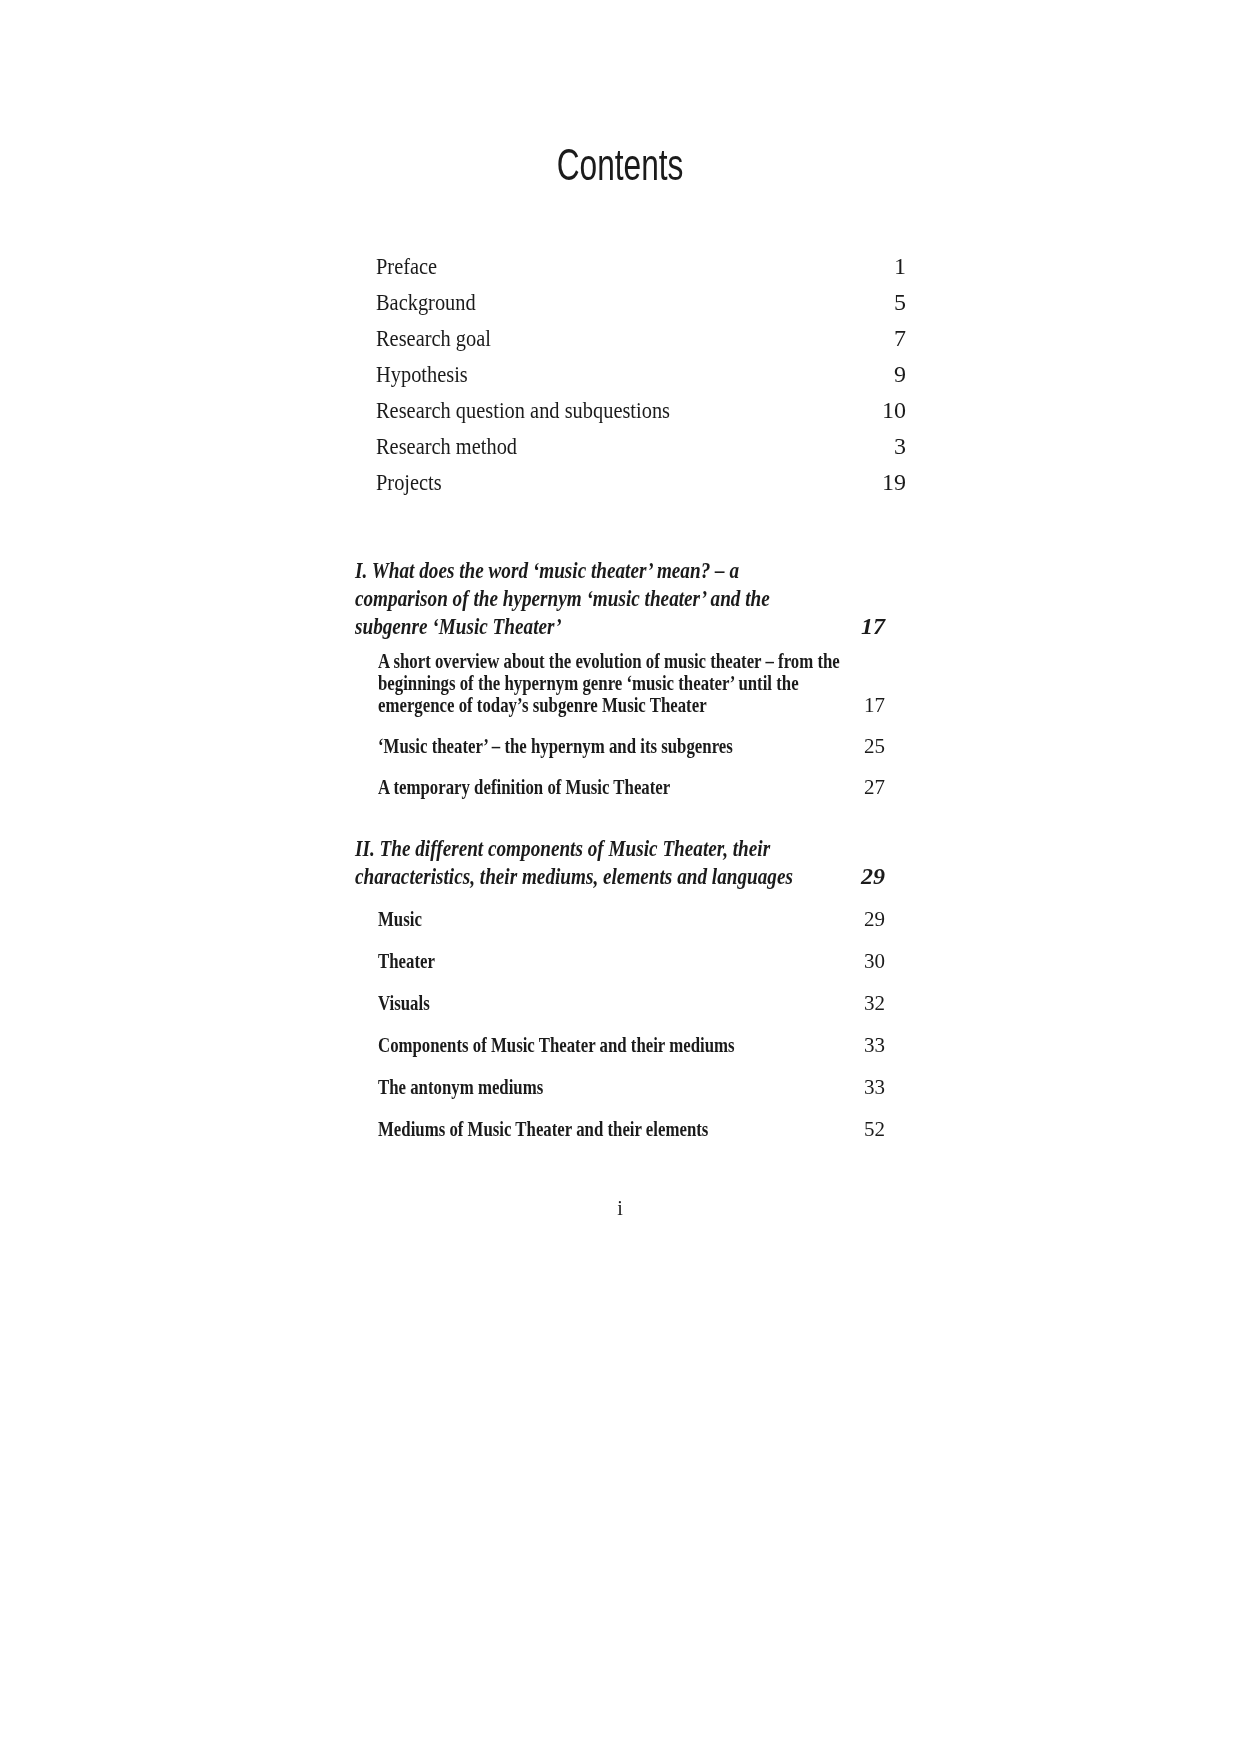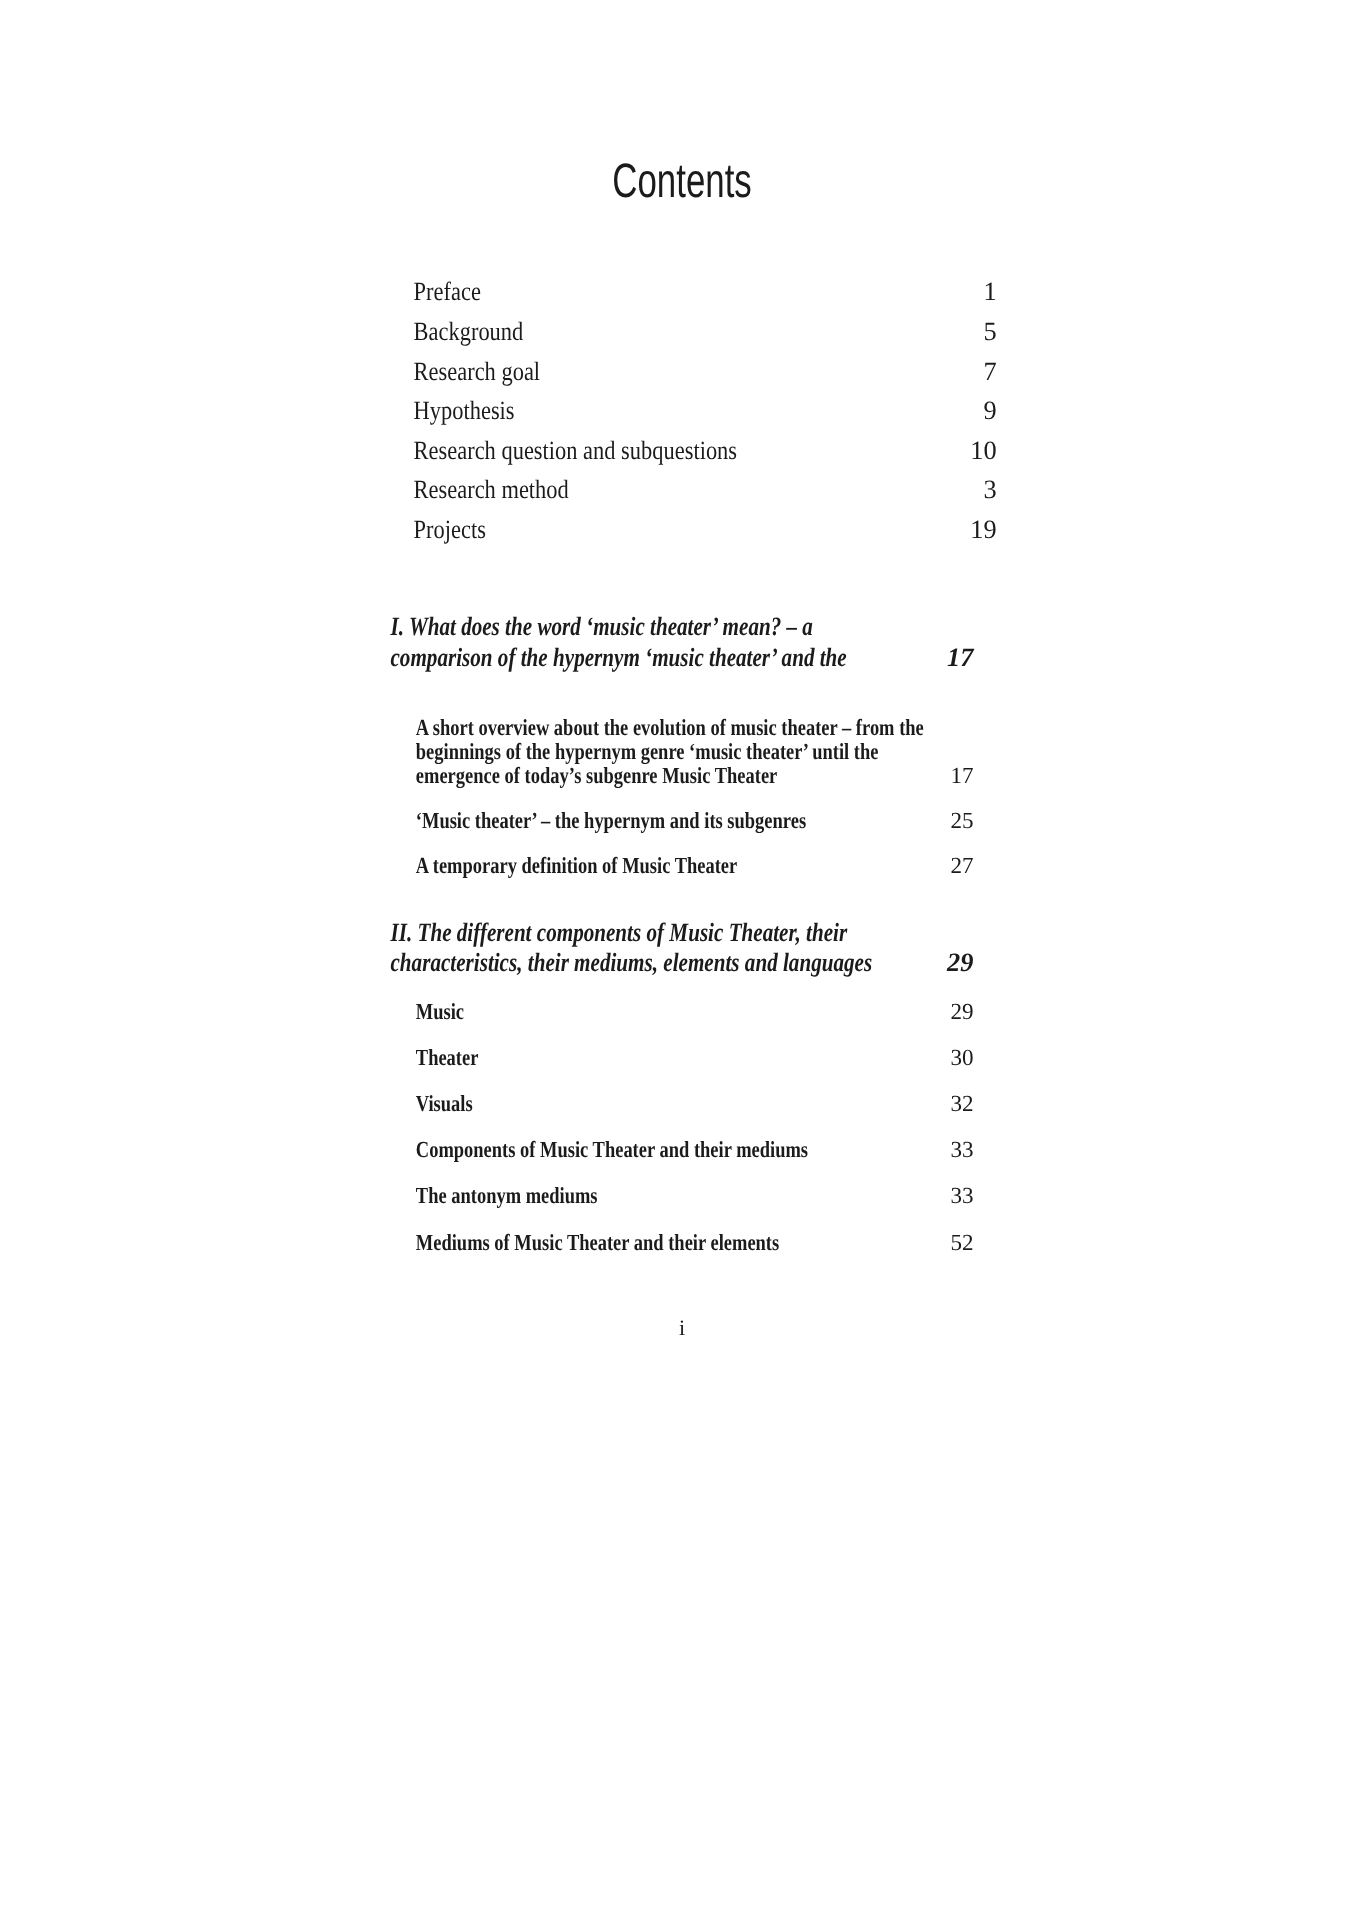--- a/index.html
+++ b/index.html
@@ -104,20 +104,21 @@
     <div class="fm-row">
       <span class="txt"><span class="scx">Projects</span></span>
       <span class="pg">19</span>
     </div>
   </div>
 
   <div class="sec-heading sec1-heading">
     <div class="h-lines">
       <div class="h-line"><span class="scx80">I. What does the word ‘music theater’ mean? – a</span></div>
       <div class="h-line"><span class="scx80">comparison of the hypernym ‘music theater’ and the</span></div>
+      <div class="h-line"><span class="scx80">subgenre ‘Music Theater’</span></div>
     </div>
     <span class="pg">17</span>
   </div>
 
   <div class="sec-entries sec1-entries">
     <div class="toc-entry">
       <div class="e-lines">
         <div class="e-line"><span class="scx80">A short overview about the evolution of music theater – from the</span></div>
         <div class="e-line"><span class="scx80">beginnings of the hypernym genre ‘music theater’ until the</span></div>
         <div class="e-line"><span class="scx80">emergence of today’s subgenre Music Theater</span></div>

